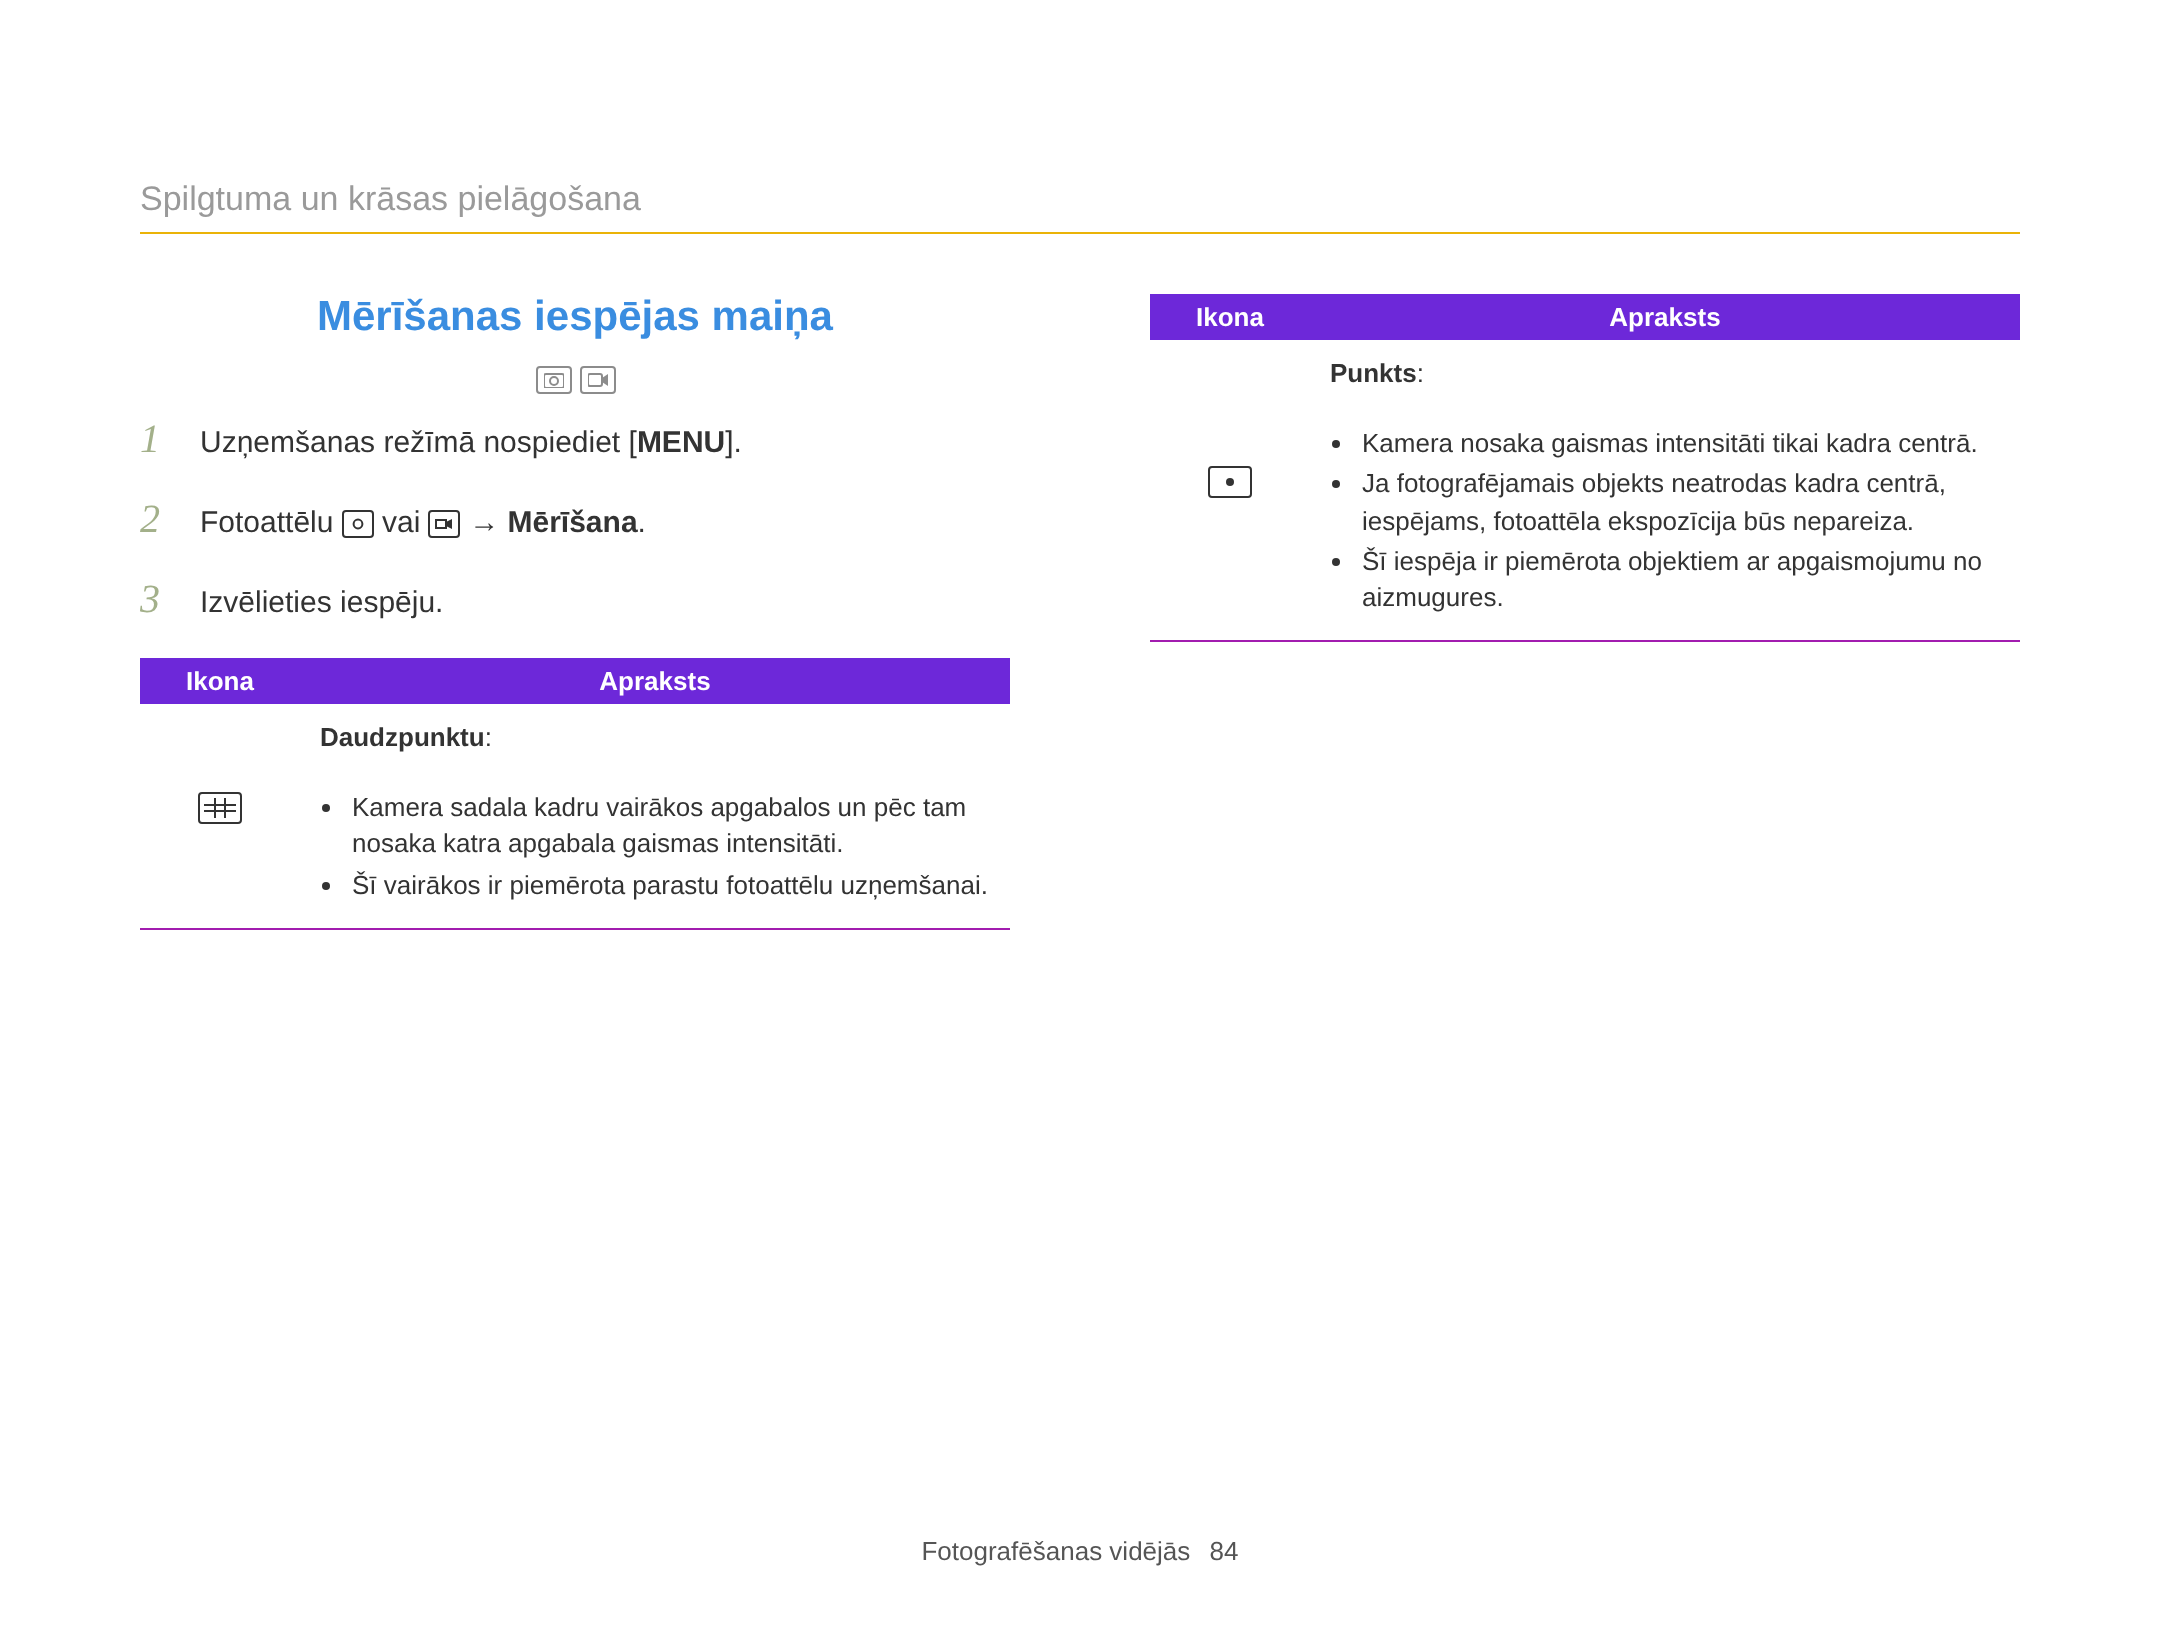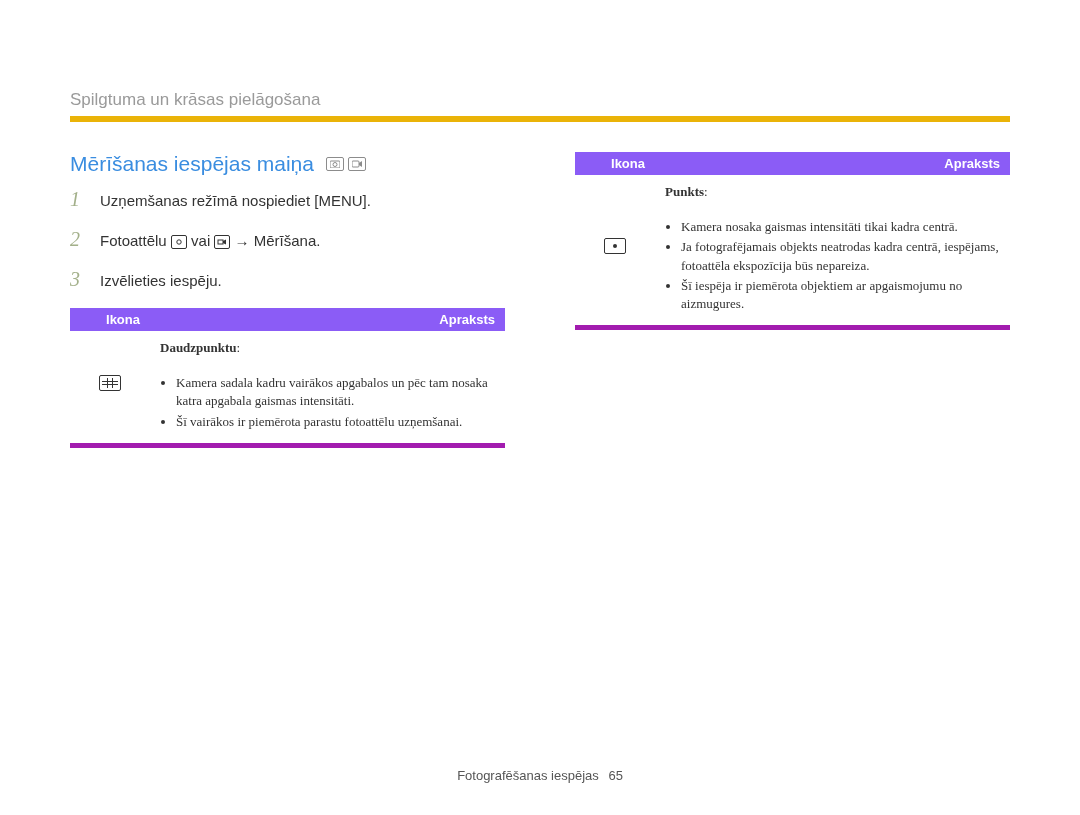--- a/index.html
+++ b/index.html
@@ -13,40 +13,41 @@
     box-sizing: border-box;
     position: relative;
   }
   .page {
     padding: 90px 70px 0 70px;
     box-sizing: border-box;
   }
   .breadcrumb {
     color: #9a9a9a;
     font-size: 17px;
-    border-bottom: 6px solid #eab308;
+    border-bottom: 1px solid #eab308;
     padding-bottom: 6px;
     margin-bottom: 30px;
   }
   .columns {
     display: flex;
     gap: 70px;
   }
   .col {
     flex: 1;
     min-width: 0;
   }
   .heading {
     color: #3a8de0;
     font-size: 21px;
-    font-weight: normal;
+    font-weight: bold;
     margin: 0 0 4px 0;
     display: flex;
     align-items: center;
     gap: 12px;
+    flex-direction: column;
   }
   .heading .mode-icons {
     display: inline-flex;
     gap: 4px;
     color: #8c8c8c;
     font-size: 12px;
   }
   .mode-icon {
     width: 16px;
     height: 12px;
@@ -73,21 +74,21 @@
     align-items: baseline;
   }
   .step-num {
     color: #a3b08a;
     font-style: italic;
     font-family: Georgia, "Times New Roman", serif;
     font-size: 20px;
     width: 18px;
     flex-shrink: 0;
   }
-  .step-text b { font-weight: normal; }
+  .step-text b { font-weight: bold; }
   .tiny-icon {
     display: inline-flex;
     width: 16px;
     height: 14px;
     border: 1px solid #333;
     border-radius: 2px;
     vertical-align: middle;
     align-items: center;
     justify-content: center;
     font-size: 9px;
@@ -95,36 +96,35 @@
     box-sizing: border-box;
   }
   .arrow { font-family: Arial; }
   table.opt {
     width: 100%;
     border-collapse: collapse;
     font-size: 13px;
     margin-top: 10px;
   }
   table.opt thead th {
-    background: #8b5cf6;
+    background: #6d28d9;
     color: #fff;
     font-weight: bold;
-    text-align: right;
+    text-align: center;
     padding: 4px 10px;
     font-size: 13px;
   }
   table.opt thead th:first-child {
     width: 60px;
   }
   table.opt tbody td {
     padding: 8px 10px 10px 10px;
-    border-bottom: 5px solid #a21caf;
+    border-bottom: 1px solid #a21caf;
     vertical-align: top;
     line-height: 1.4;
-    font-family: Liberation Serif, serif;
   }
   table.opt tbody td.icon-cell {
     text-align: center;
     vertical-align: middle;
   }
   .meter-icon {
     display: inline-block;
     width: 22px;
     height: 16px;
     border: 1.5px solid #333;
@@ -281,15 +281,15 @@
               </ul>
             </td>
           </tr>
         </tbody>
       </table>
     </div>
   </div>
 </div>
 
 <div class="footer">
-  <span>Fotografēšanas iespējas</span>
-  <span class="pno">65</span>
+  <span>Fotografēšanas vidējās</span>
+  <span class="pno">84</span>
 </div>
 
 </body></html>

